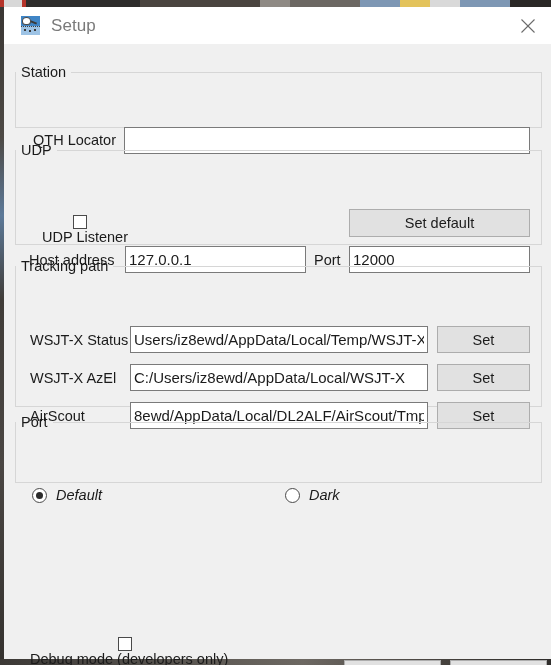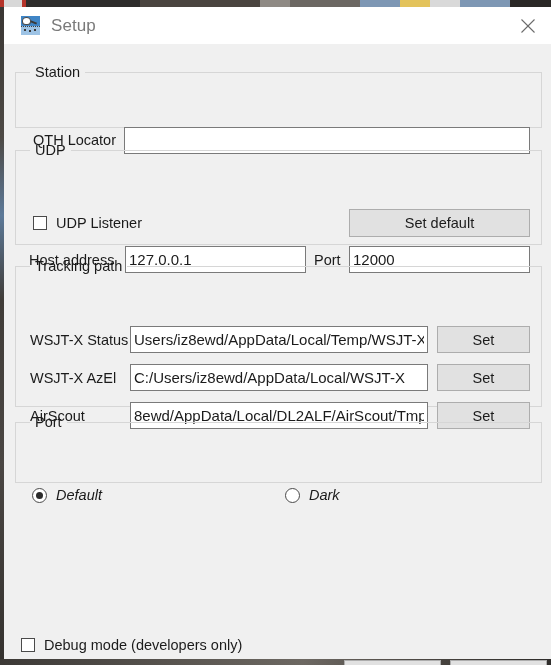--- a/index.html
+++ b/index.html
@@ -129,21 +129,21 @@
   }
 
   fieldset.group {
     position: absolute;
     margin: 0;
     padding: 0;
     border: 1px solid #d6d6d6;
     background: transparent;
   }
   fieldset.group > legend {
-    margin-left: 14px;
+    margin-left: 0;
     padding: 0 5px;
     font-size: 14.5px;
     color: #1b1b1b;
   }
 
   #group-station { left: 11px; top: 20px; width: 525px; height: 62px; }
   #group-udp     { left: 11px; top: 98px; width: 525px; height: 101px; }
   #group-track   { left: 11px; top: 214px; width: 525px; height: 147px; }
   #group-theme   { left: 11px; top: 370px; width: 525px; height: 67px; }
 
@@ -177,20 +177,21 @@
     color: #1b1b1b;
     cursor: default;
     padding: 0;
   }
 
   .cb-wrap {
     position: absolute;
     display: flex;
     align-items: center;
     cursor: default;
+    flex-direction: column;
   }
   .cb-box {
     width: 14px; height: 14px;
     border: 1px solid #4a4a4a;
     background: #ffffff;
     box-sizing: border-box;
     flex: none;
   }
   .cb-label {
     margin-left: 9px;

